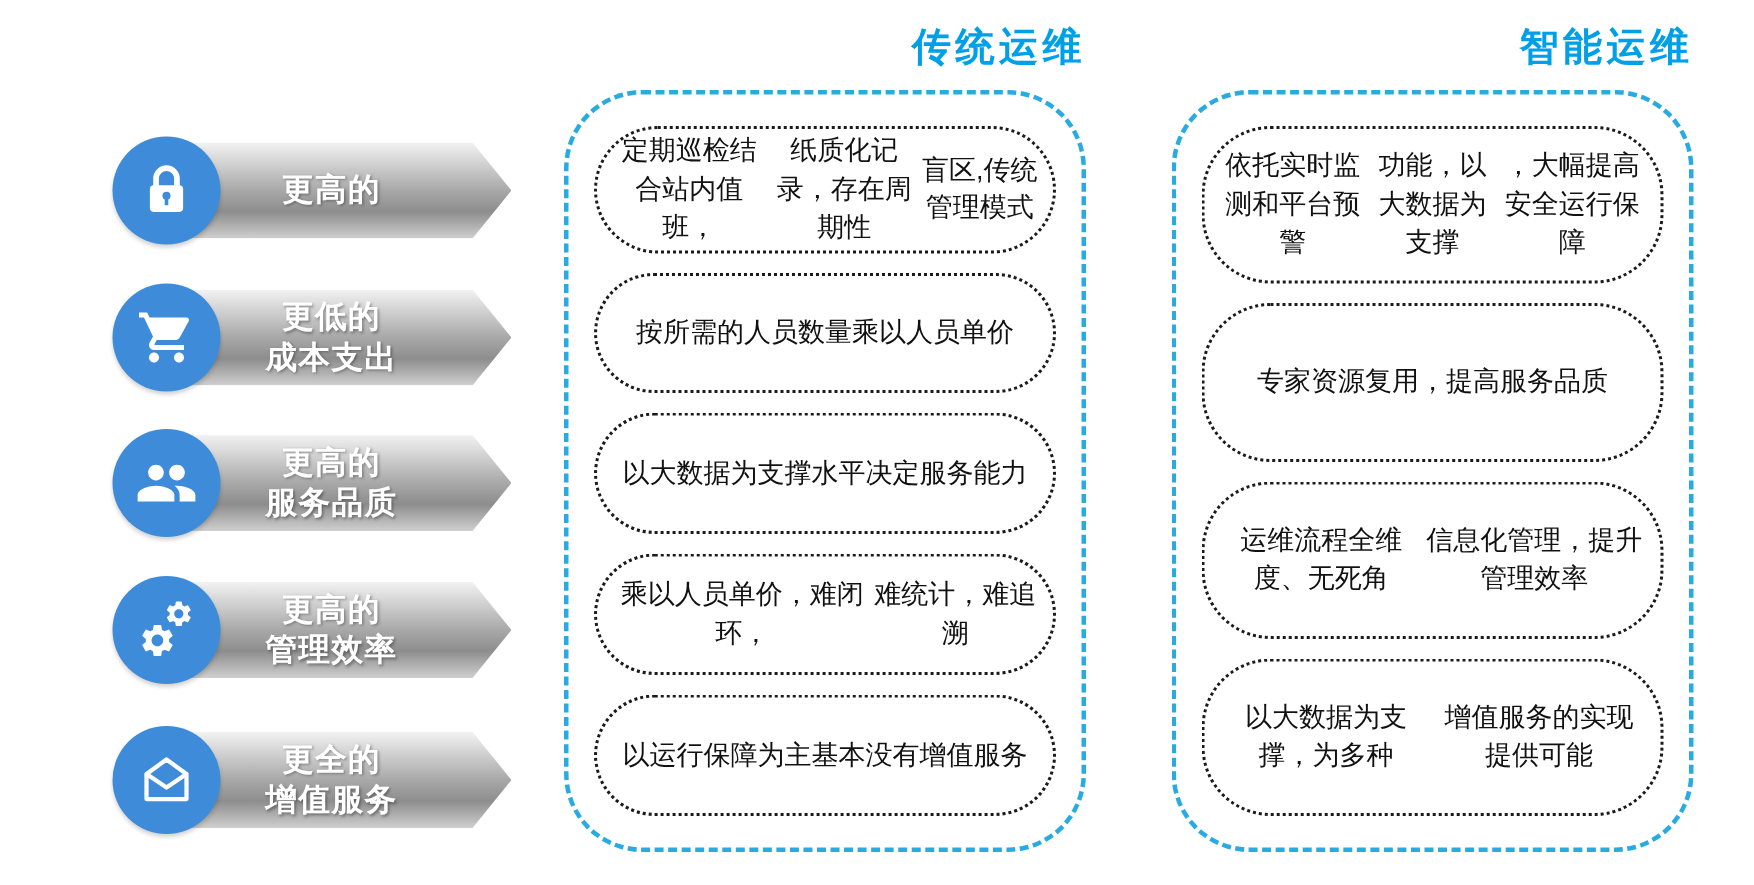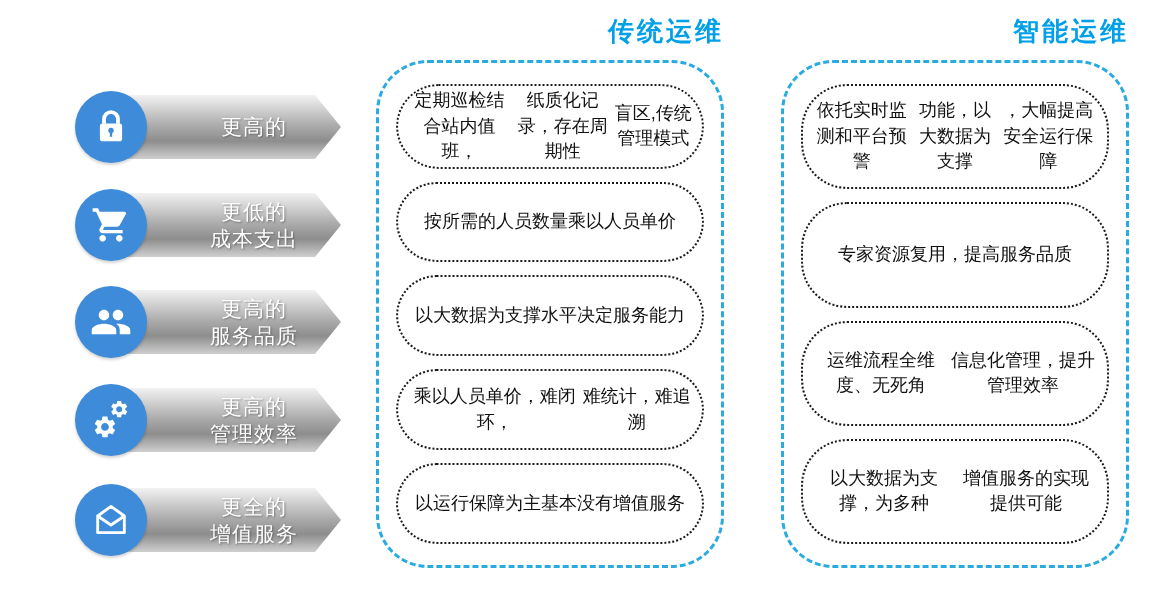--- a/index.html
+++ b/index.html
@@ -37,23 +37,23 @@
     background:linear-gradient(180deg,#f2f2f2 0%,#ababab 48%,#8d8d8d 72%,#cfcfcf 100%);
     clip-path:polygon(0 0,calc(100% - 26px) 0,100% 50%,calc(100% - 26px) 100%,0 100%);
     z-index:1;
   }
   .cat-circle{
     position:absolute;left:0;top:0;width:72px;height:72px;border-radius:50%;
     background:var(--icon-circle-blue);display:flex;align-items:center;justify-content:center;
     z-index:2;box-shadow:0 2px 3px rgba(0,0,0,0.18);
   }
   .cat-label{
-    position:absolute;left:105px;top:4px;width:148px;height:64px;
+    position:absolute;left:72px;top:4px;width:148px;height:64px;
     display:flex;flex-direction:column;justify-content:center;text-align:center;
-    color:#fff;font-size:21px;font-weight:400;z-index:3;line-height:1.3;
+    color:#fff;font-size:21px;font-weight:700;z-index:3;line-height:1.3;
     text-shadow:1px 1px 2px rgba(0,0,0,0.35);letter-spacing:1px;
   }
   .row-1{top:91px;} .row-2{top:189px;} .row-3{top:286px;} .row-4{top:384px;} .row-5{top:484px;}
   .col-left{left:376px;} .col-right{left:781px;}
   svg{display:block;}
 </style>
 </head>
 <body>
 
 <div class="col-title col-left">传统运维</div>

